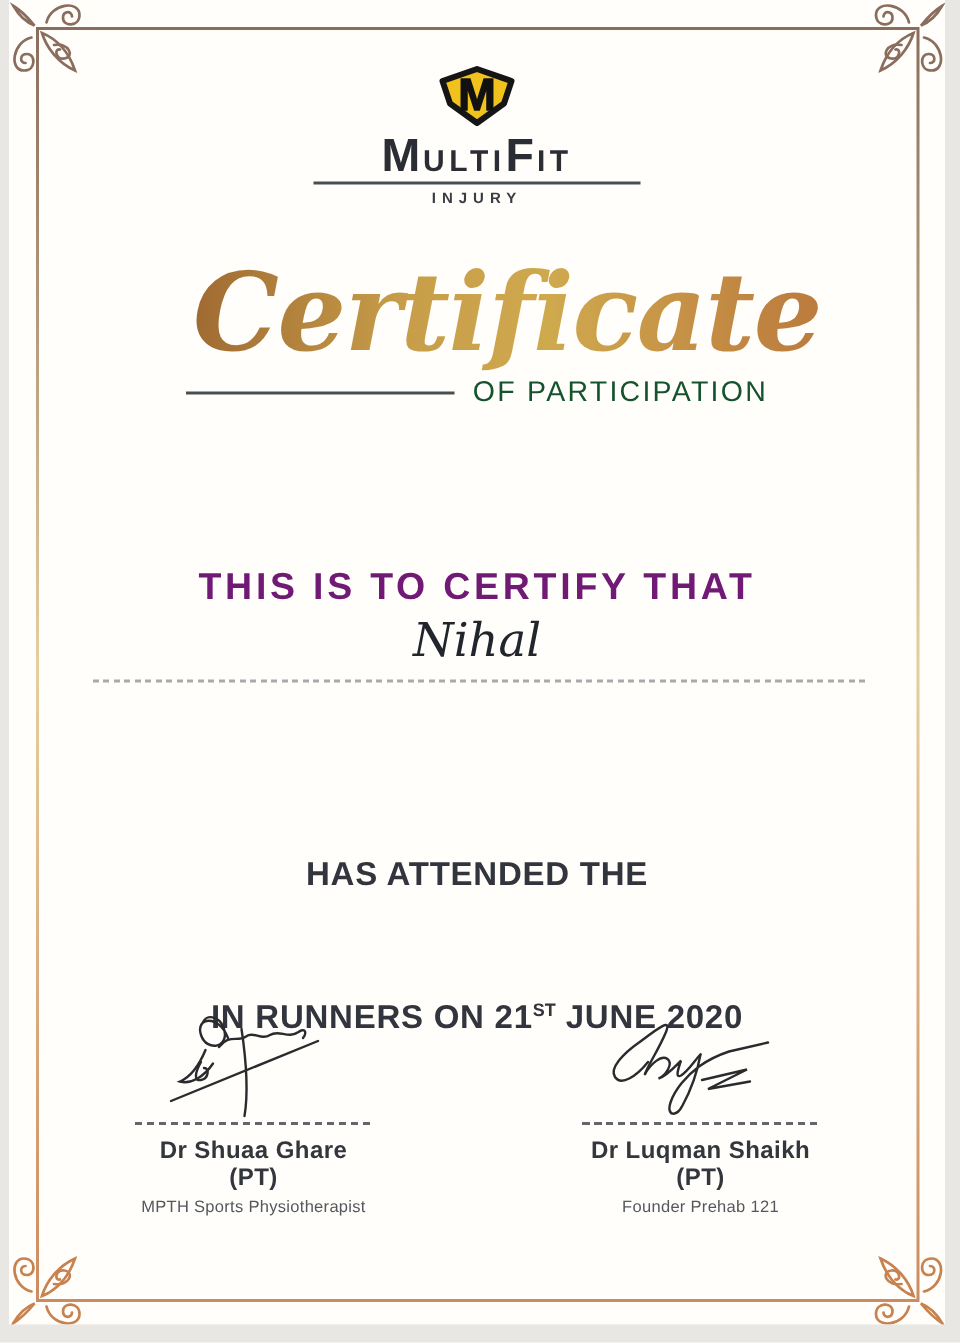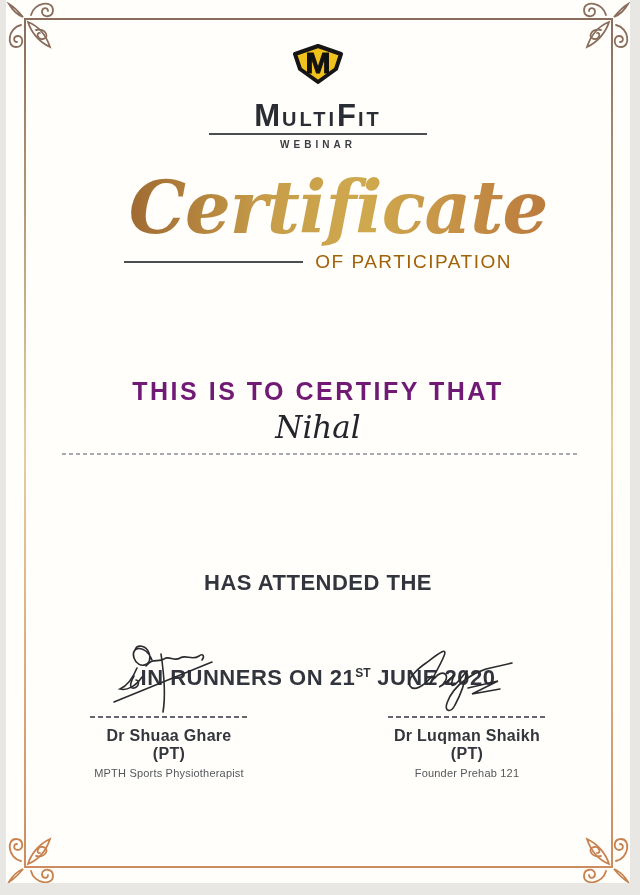--- a/index.html
+++ b/index.html
@@ -17,21 +17,21 @@
   .border-svg{
     position:absolute; left:0; top:0; width:100%; height:100%;
     pointer-events:none;
   }
   .abs{position:absolute; left:0; right:0; text-align:center;}
 
   
   .logo{top:44px;}
   .logo-badge{display:block; margin:0 auto;}
   .wordmark{
-    margin-top:16px; color:#2a2d33; font-weight:bold; letter-spacing:2px;
+    margin-top:4px; color:#2a2d33; font-weight:bold; letter-spacing:2px;
     line-height:1; white-space:nowrap;
   }
   .wm-big{font-size:31px;}
   .wm-small{font-size:20px; letter-spacing:3px;}
   .wm-rule{width:218px; height:1.5px; background:#4a4d52; margin:2px auto 4px;}
   .brand-sub1{font-size:15px; font-weight:bold; letter-spacing:4px; color:#2f3238;}
   .brand-sub2{font-size:10px; font-weight:bold; letter-spacing:4px; color:#3a3d43; margin-top:2px;}
 
   
   .title{
@@ -43,21 +43,21 @@
     -webkit-background-clip:text; background-clip:text;
     color:transparent;
     padding-left:40px;
   }
   .subtitle-row{
     top:251px; left:50%; transform:translateX(-50%);
     width:388px; display:flex; align-items:center; gap:12px;
   }
   .subtitle-line{flex:1; height:2px; background:#4a4d52;}
   .subtitle{
-    font-size:19px; letter-spacing:1.5px; color:#a16207; white-space:nowrap;
+    font-size:19px; letter-spacing:1.5px; color:#14532d; white-space:nowrap;
   }
 
   
   .certify{top:377px; font-size:25px; font-weight:bold; letter-spacing:2.5px; color:#701a75;}
   .recipient{
     top:409px; font-family:"DejaVu Serif", serif; font-style:italic;
     font-size:31px; color:#23252c;
   }
   .dotline{
     top:453px; left:56px; right:52px; height:2px;
@@ -66,21 +66,21 @@
 
   
   .body-text{
     top:508px; font-size:22px; font-weight:bold; letter-spacing:0.5px;
     color:#32353d; line-height:30px; white-space:pre-wrap;
   }
   .body-text sup{font-size:12px; letter-spacing:0;}
 
   
   .sigs{
-    position:absolute; top:636px; left:0; right:0;
+    position:absolute; top:668px; left:0; right:0;
     display:flex; justify-content:center; gap:140px;
   }
   .sig{width:158px; text-align:center;}
   .sig-scribble{height:80px; position:relative;}
   .sig-scribble svg{position:absolute; left:0; bottom:-6px; width:158px; height:86px;}
   .sig-dash{
     height:2px; margin:0 0 9px;
     background:repeating-linear-gradient(90deg,#63666c 0 5px,transparent 5px 8px);
   }
   .sig-name{font-size:16px; font-weight:bold; color:#33363d; letter-spacing:0.3px;}
@@ -113,21 +113,21 @@
     <use href="#flourish" transform="translate(606,867) scale(-1,-1)" stroke="#c8824f"></use>
   </svg>
 
   <div class="abs logo">
     <svg class="logo-badge" width="56" height="40" viewBox="0 0 56 40">
       <polygon points="28,2 51,10 46,25 28,38 10,25 5,10" fill="#f2c21c" stroke="#151515" stroke-width="4" stroke-linejoin="round"></polygon>
       <text x="28" y="29" text-anchor="middle" font-family="Liberation Sans, sans-serif" font-weight="bold" font-size="30" fill="#111" stroke="#111" stroke-width="1">M</text>
     </svg>
     <div class="wordmark"><span class="wm-big">M</span><span class="wm-small">ULTI</span><span class="wm-big">F</span><span class="wm-small">IT</span></div>
     <div class="wm-rule"></div>
-    <div class="brand-sub2">WEBINAR</div>
+    <div class="brand-sub2">INJURY</div>
   </div>
 
   <div class="abs title">Certificate</div>
   <div class="abs subtitle-row">
     <div class="subtitle-line"></div>
     <div class="subtitle">OF PARTICIPATION</div>
   </div>
 
   <div class="abs certify">THIS IS TO CERTIFY THAT</div>
   <div class="abs recipient">Nihal</div>

